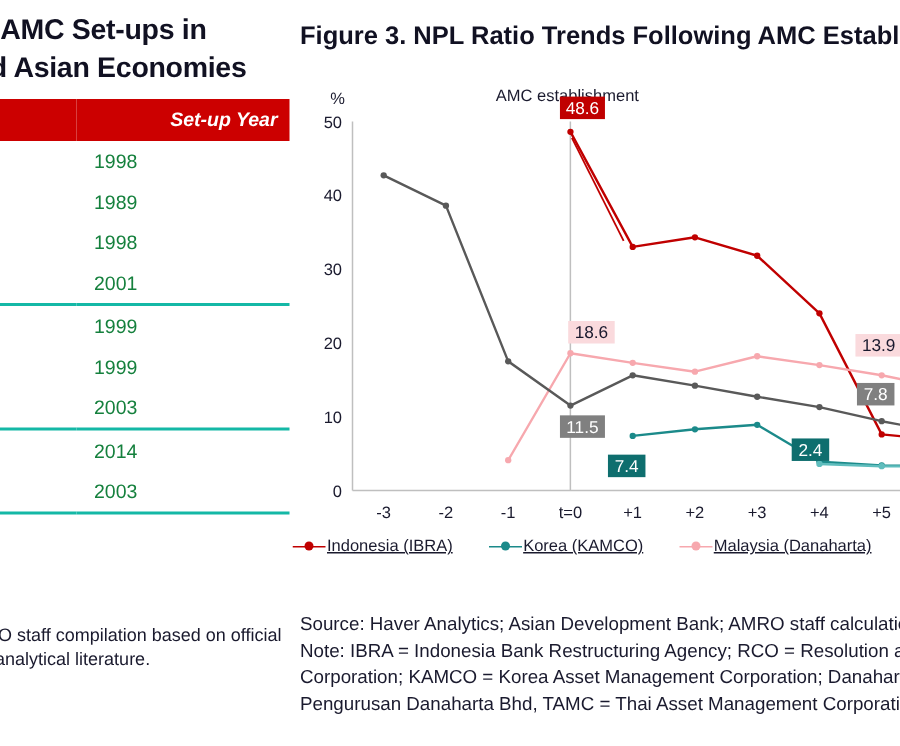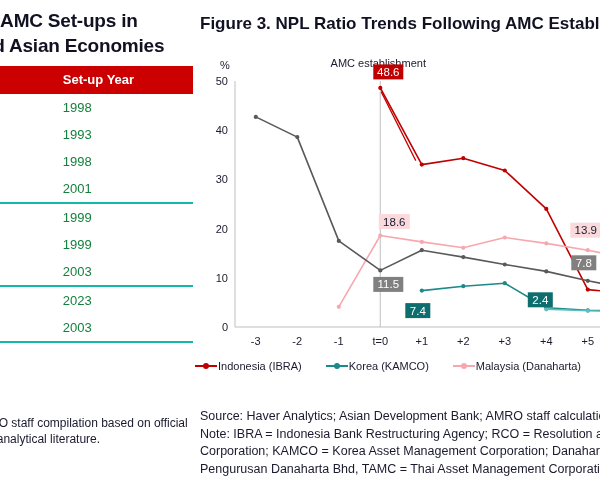--- a/index.html
+++ b/index.html
@@ -18,21 +18,21 @@
     letter-spacing:-0.2px;
   }
   #setup-table{
     position:absolute;left:-72px;top:66px;width:265px;
     border-collapse:collapse;
   }
   #setup-table th{
     background:#CC0000;color:#ffffff;font-size:13px;font-weight:bold;
     text-align:left;padding:6px 8px 7px 8px;
   }
-  #setup-table th.yr{text-align:left;padding-left:12px;}
+  #setup-table th.yr{text-align:right;padding-left:12px;font-style:italic;}
   #setup-table td{
     font-size:13px;padding:6px 8px;color:#15803d;
   }
   #setup-table td.yr{padding-left:12px;}
   #setup-table tr.sep td{border-bottom:2px solid #14b8a6;}
   #table-note{
     position:absolute;left:-72px;top:415px;width:270px;
     font-size:12px;line-height:16px;color:#1a1a2e;
   }
 
@@ -46,21 +46,21 @@
   #chart-svg{display:block;}
 
   #legend{
     position:absolute;left:0px;top:358px;width:460px;height:20px;
     font-size:11px;color:#1a1a2e;white-space:nowrap;
   }
   .leg-item{display:inline-block;margin-right:24px;vertical-align:middle;}
   .leg-mark{display:inline-block;width:22px;height:9px;position:relative;vertical-align:middle;margin-right:1px;}
   .leg-mark i{position:absolute;left:0;top:4px;width:22px;height:1.6px;display:block;}
   .leg-mark b{position:absolute;left:8px;top:1.5px;width:6px;height:6px;border-radius:50%;display:block;}
-  .leg-lbl{vertical-align:middle;}
+  .leg-lbl{vertical-align:middle;text-decoration:underline;}
 
   #footer{
     position:absolute;left:5px;top:408px;width:470px;
     font-size:12.5px;line-height:17.5px;color:#1a1a2e;white-space:nowrap;
   }
   .f-line{white-space:nowrap;}
 
   text{font-family:"Liberation Sans", sans-serif;}
 </style>
 </head>
@@ -76,21 +76,21 @@
         <th class="yr">Set-up Year</th>
       </tr>
     </thead>
     <tbody id="table-body">
         <tr>
           <td>Indonesia</td>
           <td class="yr">1998</td>
         </tr>
         <tr>
           <td>Korea</td>
-          <td class="yr">1993</td>
+          <td class="yr">1989</td>
         </tr>
         <tr>
           <td>Malaysia</td>
           <td class="yr">1998</td>
         </tr>
         <tr class="sep">
           <td>Thailand</td>
           <td class="yr">2001</td>
         </tr>
         <tr>
@@ -100,21 +100,21 @@
         <tr>
           <td>India</td>
           <td class="yr">1999</td>
         </tr>
         <tr class="sep">
           <td>Viet Nam</td>
           <td class="yr">2003</td>
         </tr>
         <tr>
           <td>Lao PDR</td>
-          <td class="yr">2023</td>
+          <td class="yr">2014</td>
         </tr>
         <tr class="sep">
           <td>Philippines</td>
           <td class="yr">2003</td>
         </tr>
       </tbody>
   </table>
 
   <div id="table-note">Source: AMRO staff compilation based on official sources and analytical literature.</div>
 </div>

